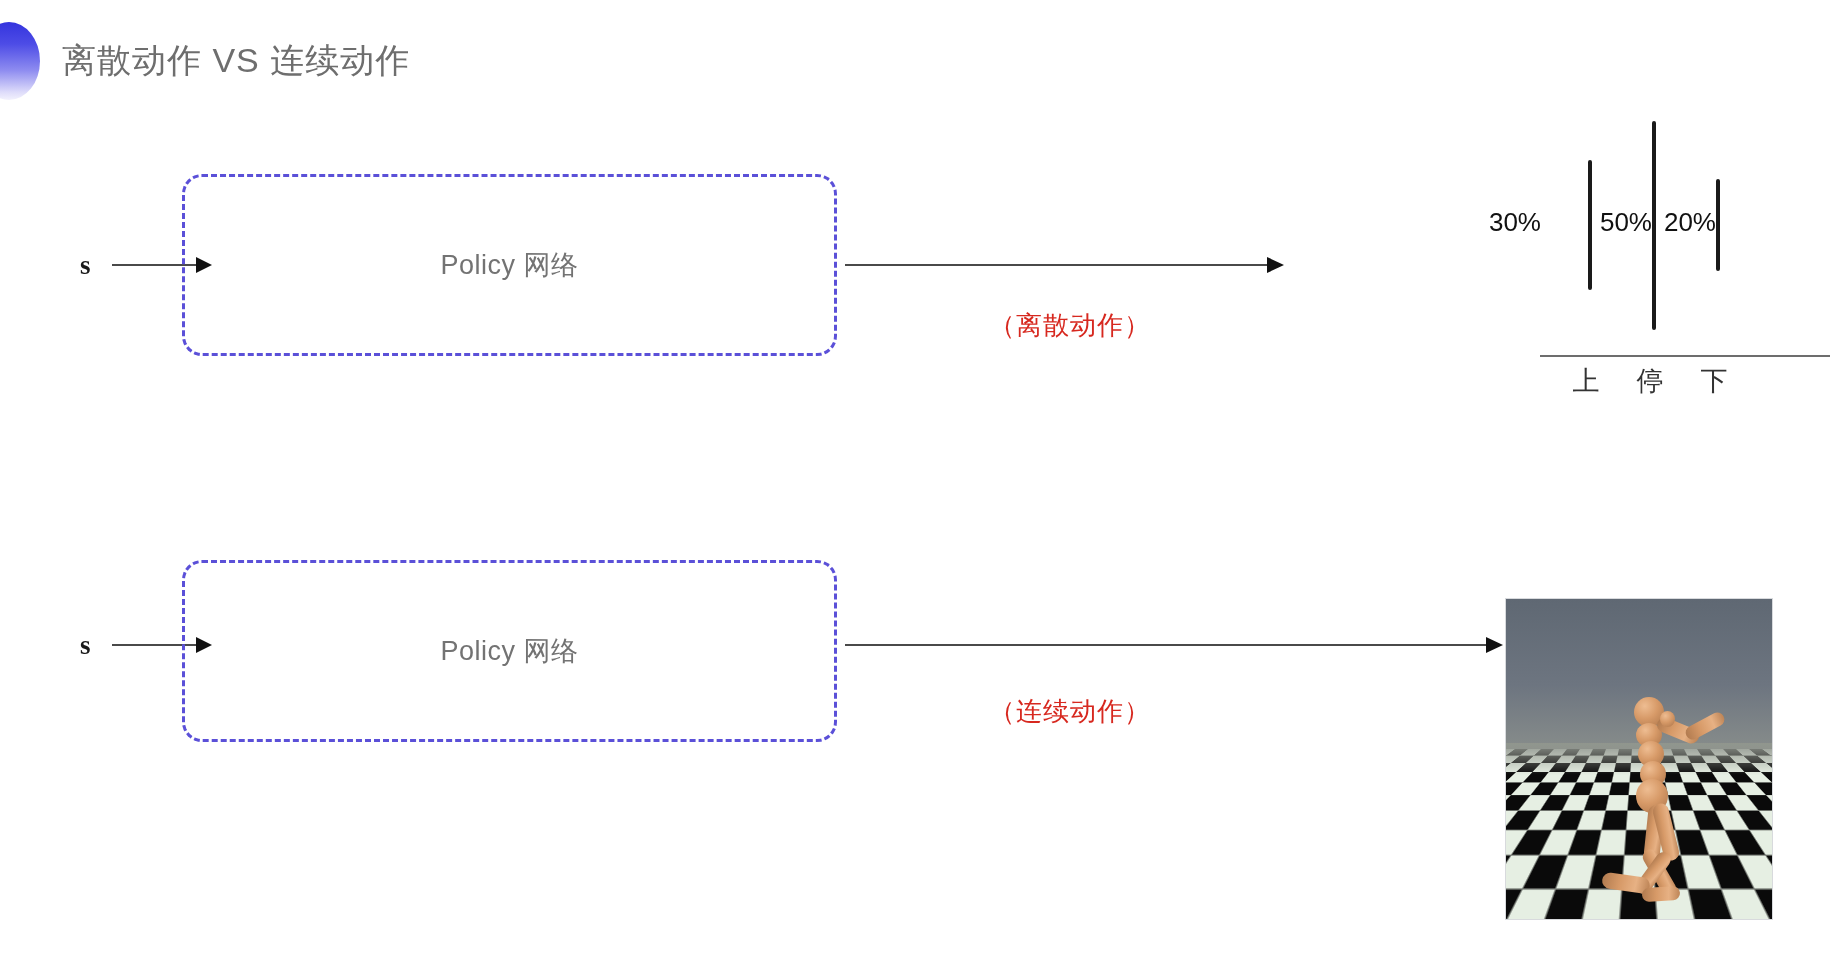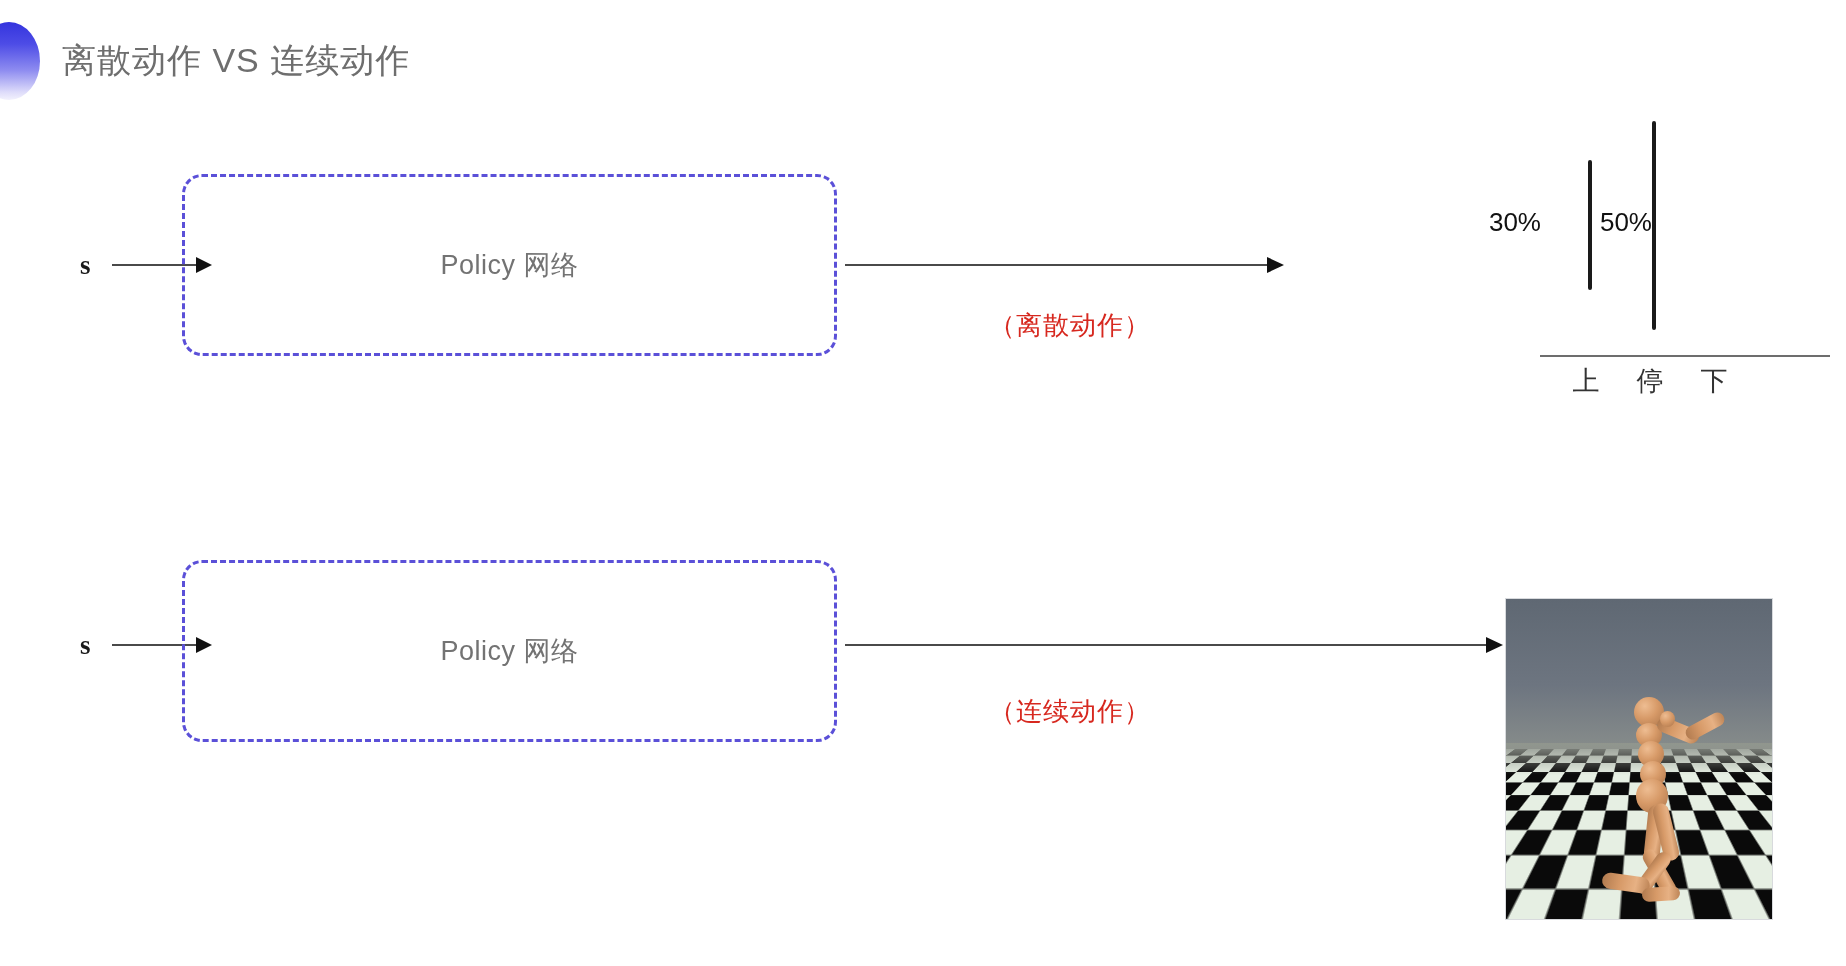--- a/index.html
+++ b/index.html
@@ -250,20 +250,24 @@
       <div class="bar-group" style="left:24px;gap:47px;">
         <span class="bar-value">30%</span>
         <div class="bar-rect" style="height:130px;"></div>
       </div>
 
       <div class="bar-group" style="left:88px;">
         <span class="bar-value">50%</span>
         <div class="bar-rect" style="height:209px;"></div>
       </div>
 
+      <div class="bar-group" style="left:152px;">
+        <span class="bar-value">20%</span>
+        <div class="bar-rect" style="height:92px;"></div>
+      </div>
 
     </div>
 
     <div id="axis-line"></div>
 
     <span class="axis-tick-label" style="left:16px;">上</span>
     <span class="axis-tick-label" style="left:80px;">停</span>
     <span class="axis-tick-label" style="left:144px;">下</span>
   </div>
 

